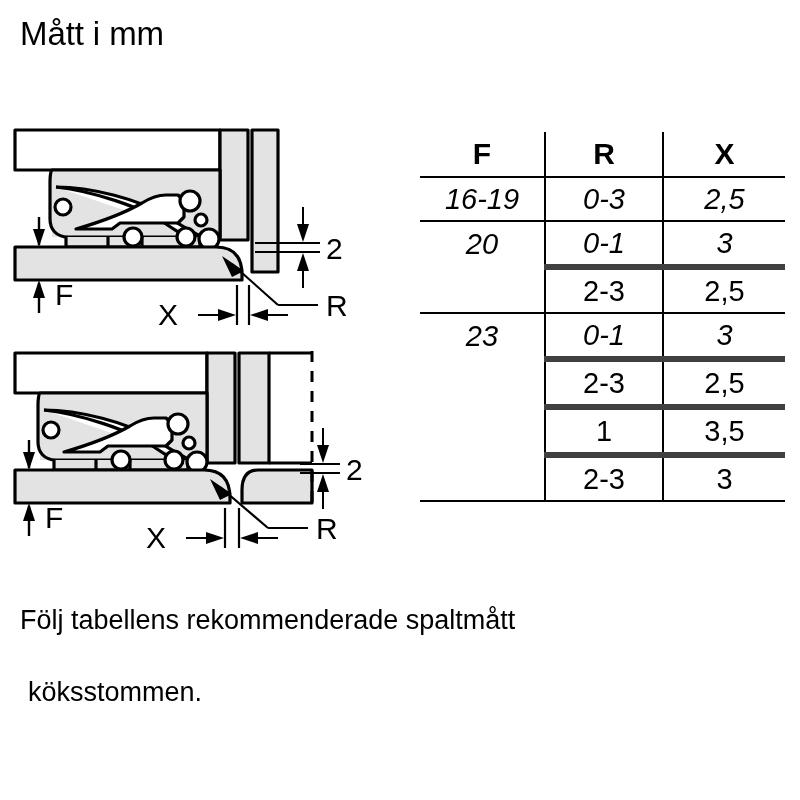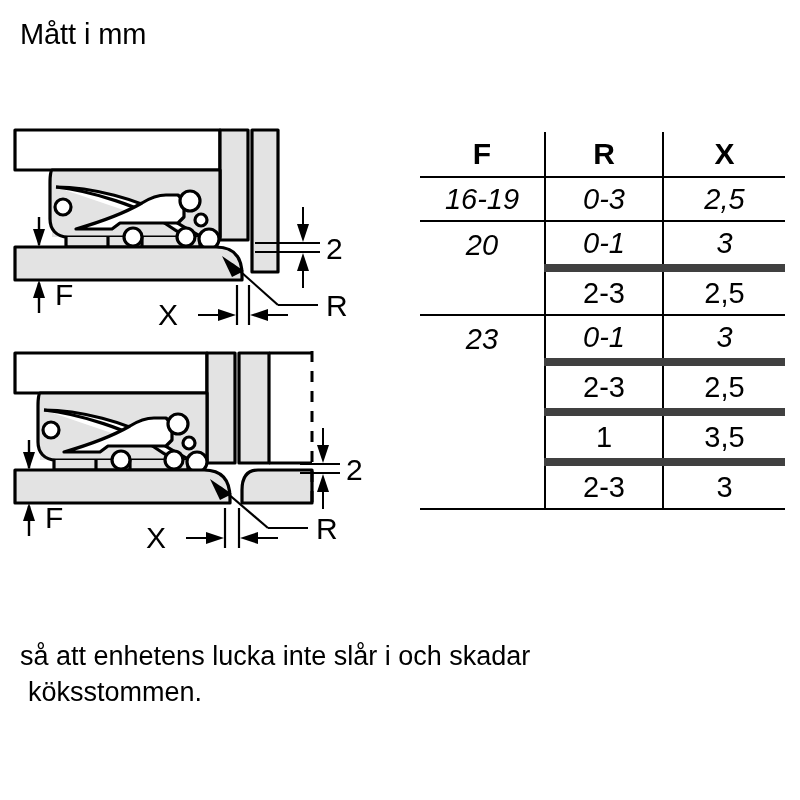--- a/index.html
+++ b/index.html
@@ -17,21 +17,21 @@
   }
   .page {
     position: absolute;
     inset: 0;
   }
 
   
   .heading {
     position: absolute;
     left: 20px;
-    font-size: 29px;
+    font-size: 33px;
     line-height: 36px;
     letter-spacing: -0.1px;
     white-space: pre;
     color: #000;
   }
   #heading-line-1 { top: 16px; }
   #heading-line-2 { top: 52px; }
 
   .footer-text {
     position: absolute;
@@ -86,21 +86,21 @@
     height: 44px;
   }
   
   #spec-table .sep-l { border-left: 2.5px solid #000; }
 
   
   #spec-table thead th { border-bottom: 2.5px solid #000; }
   
   #spec-table tr.group-start > * { border-top: 2.5px solid #000; font-style: italic; }
   
-  #spec-table tr.sub-row > td.rule { border-top: 8px solid #404040; margin-left: 24px; }
+  #spec-table tr.sub-row > td.rule { border-top: 6px solid #404040; margin-left: 24px; }
   #spec-table tr.last-row > * { border-bottom: 2.5px solid #000; }
   #spec-table td.blank { border-top: none; }
 </style>
 </head>
 <body>
 
 <div class="page">
 
   <div class="heading" id="heading-line-1">Mått i mm</div>
 
@@ -303,16 +303,16 @@
         </tr>
         <tr class="sub-row last-row">
           <td class="blank"></td>
           <td class="sep-l rule">2-3</td>
           <td class="sep-l rule">3</td>
         </tr>
       </tbody>
     </table>
   </div>
 
-  <div class="footer-text" id="footer-line-2">så att enhetens lucka inte slår i och skadar</div>
+  <div class="footer-text" id="footer-line-1">Följ tabellens rekommenderade spaltmått</div>
   <div class="footer-text" id="footer-line-3">köksstommen.</div>
 
 </div>
 
 </body></html>

